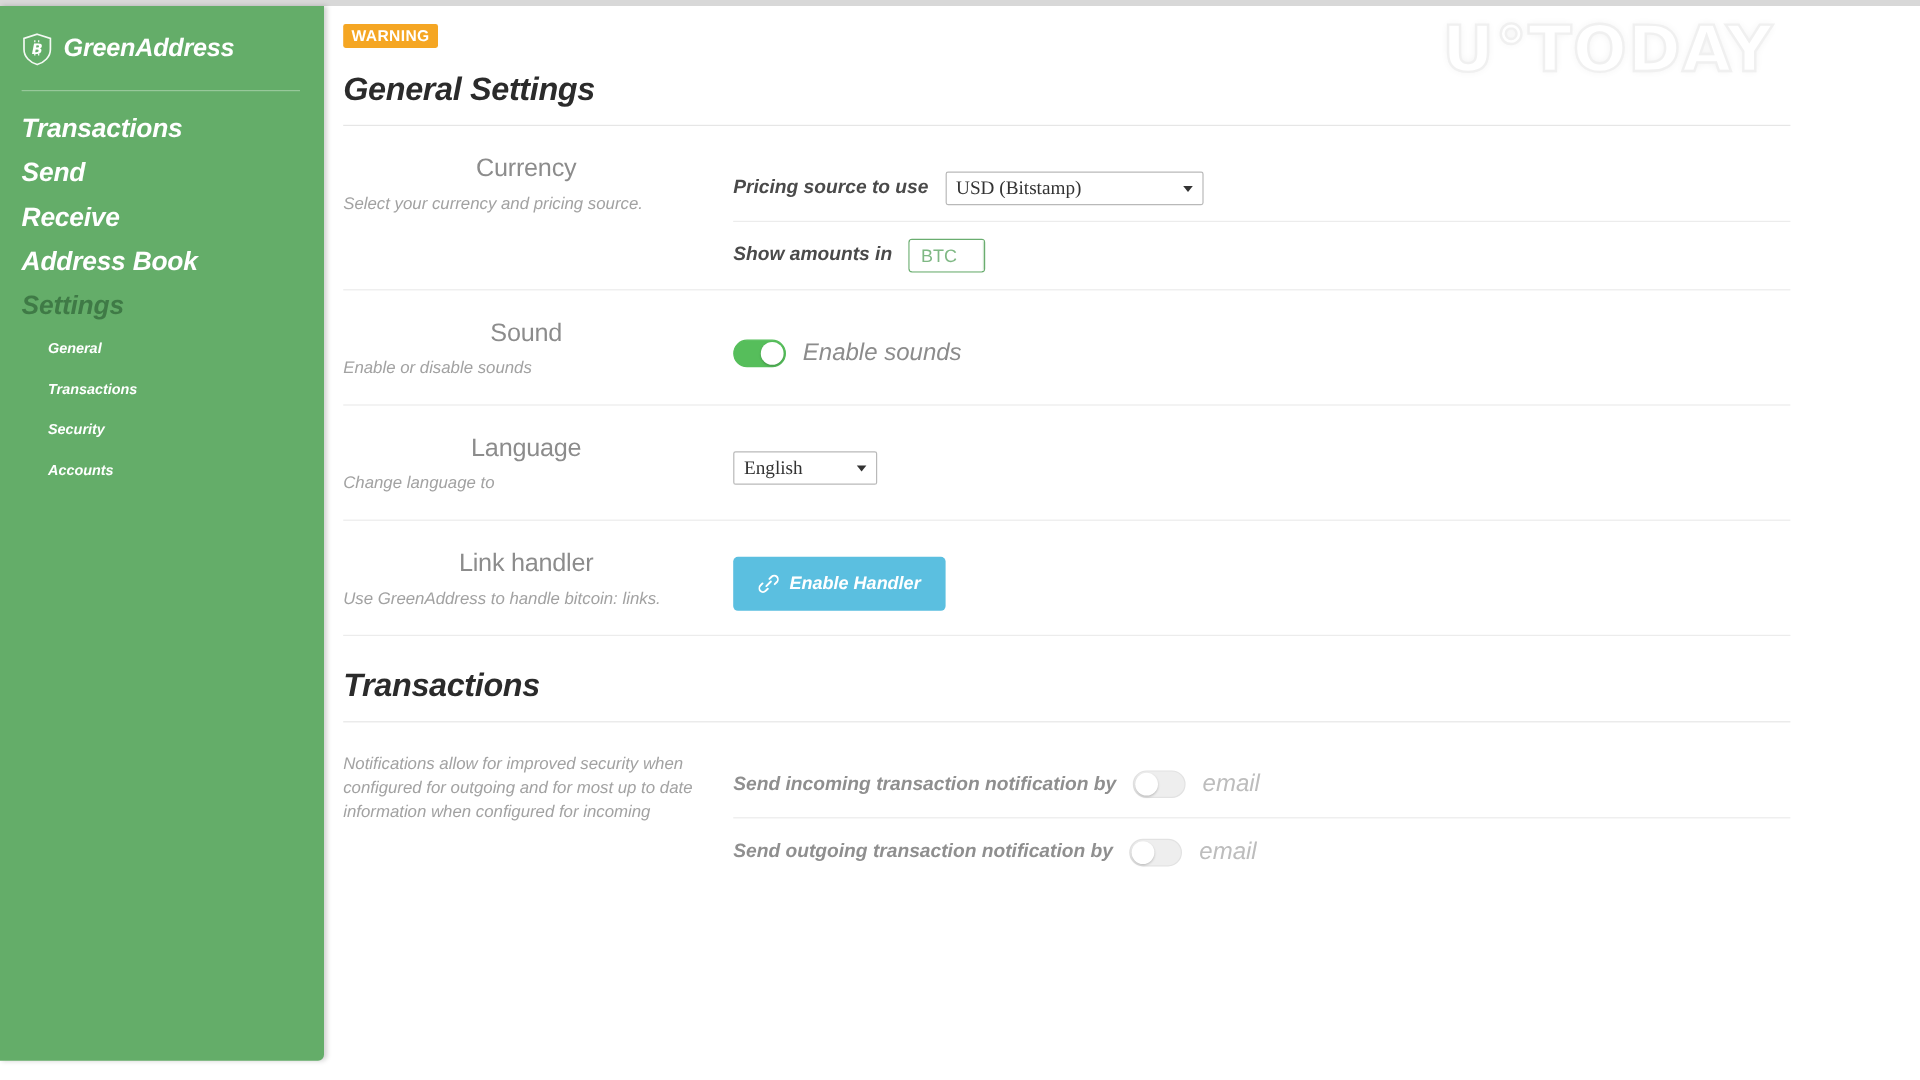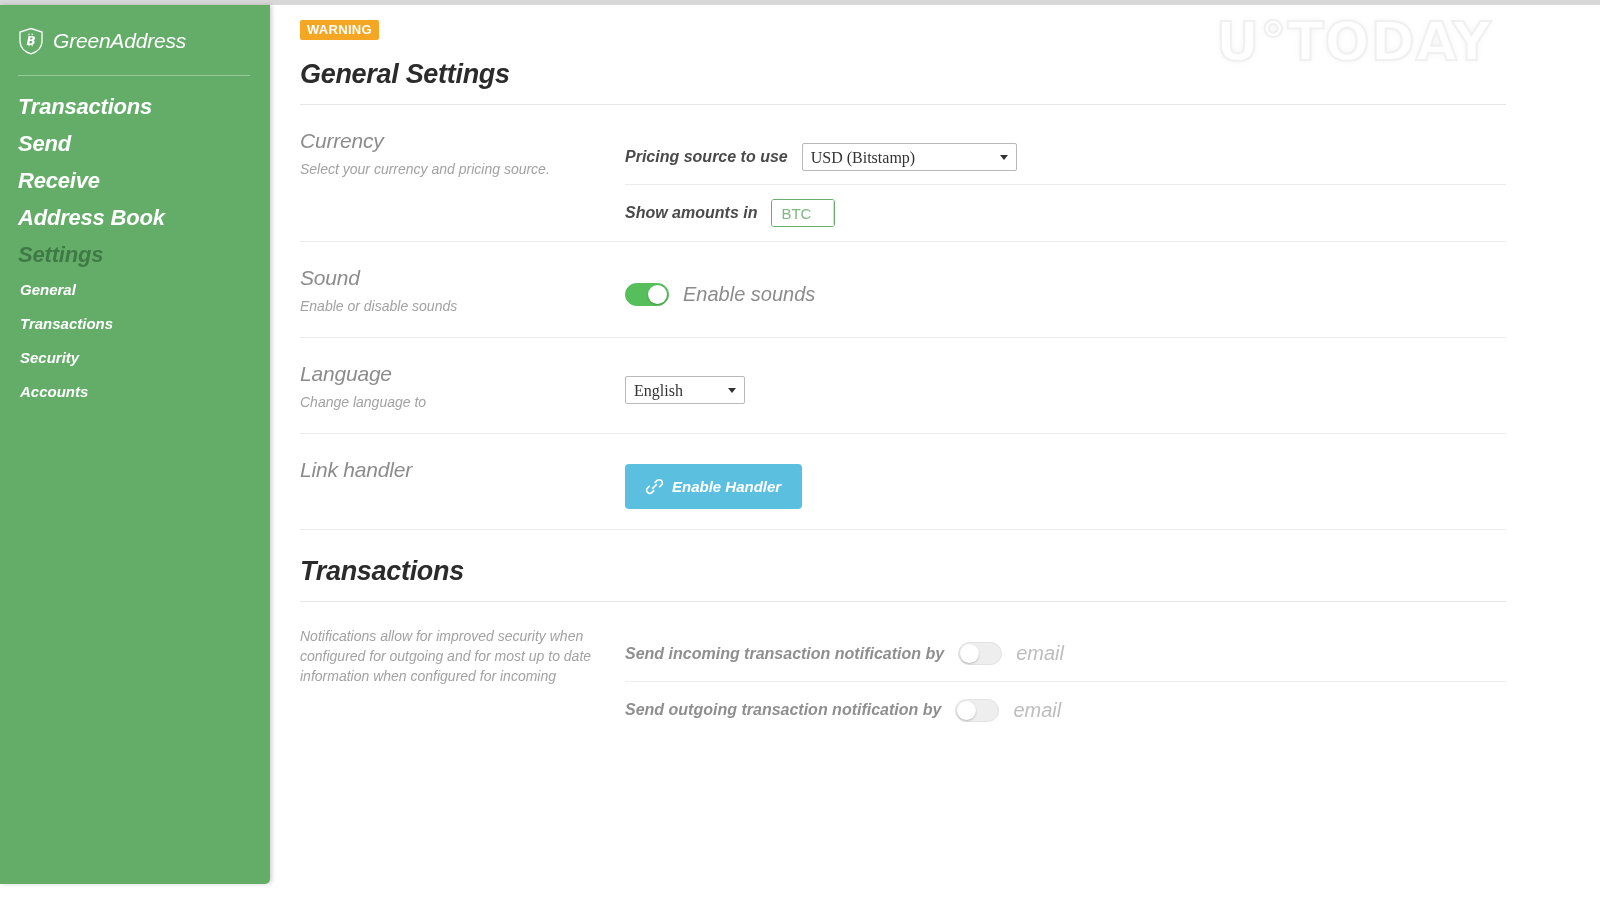--- a/index.html
+++ b/index.html
@@ -44,21 +44,21 @@
     display: flex;
     align-items: center;
     gap: 9px;
     padding: 0 0 0 18px;
     height: 44px;
   }
   .brand-icon { width: 26px; height: 28px; flex: 0 0 auto; }
   .brand-name {
     color: #ffffff;
     font-size: 21px;
-    font-weight: normal;
+    font-weight: bold;
     font-style: italic;
     letter-spacing: -0.2px;
     white-space: nowrap;
   }
 
   .brand-rule {
     margin: 12px 20px 0 18px;
     height: 1px;
     background: rgba(255,255,255,0.33);
   }
@@ -75,35 +75,35 @@
     padding: 3px 0 3px 18px;
     line-height: 31px;
     white-space: nowrap;
     cursor: pointer;
   }
   .nav-item.active { color: #3f7a46; }
 
   .subnav-item {
     display: block;
     color: #ffffff;
-    font-size: 15px;
-    font-style: italic;
-    font-weight: bold;
-    padding: 3px 0 3px 20px;
+    font-size: 12px;
+    font-style: italic;
+    font-weight: bold;
+    padding: 3px 0 3px 40px;
     line-height: 28px;
     white-space: nowrap;
     cursor: pointer;
   }
   .subnav-item.active { color: #ffffff; }
 
   
   .content {
     position: absolute;
     top: 5px;
-    left: 278px;
+    left: 264px;
     width: 1228px;
     height: 895px;
     background: #ffffff;
     padding: 12px 55px 0 22px;
     overflow: hidden;
   }
 
   
   .watermark {
     position: absolute;
@@ -177,24 +177,24 @@
   .setting.no-border { border-bottom: none; }
 
   .setting-label {
     width: 325px;
     flex: 0 0 325px;
     padding-right: 20px;
   }
   .setting-name {
     font-size: 21px;
     color: #8c8c8c;
-    font-style: italic;
     letter-spacing: -0.2px;
     margin-bottom: 6px;
     font-weight: normal;
+    text-align: center;
   }
   .setting-desc {
     font-size: 14px;
     color: #a2a2a2;
     font-style: italic;
     line-height: 20px;
   }
 
   .setting-controls { flex: 1; }
 
@@ -425,20 +425,21 @@
             <span class="val">English</span>
             <span class="caret"></span>
           </span>
         </div>
       </div>
     </div>
 
     <div class="setting">
       <div class="setting-label">
         <div class="setting-name">Link handler</div>
+        <div class="setting-desc">Use GreenAddress to handle bitcoin: links.</div>
       </div>
       <div class="setting-controls">
         <div class="control-row">
           <button class="btn-primary">
             <span class="link-icon">
               <svg viewBox="0 0 17 17" width="17" height="17">
                 <path d="M6.6 10.4 L10.4 6.6" stroke="#ffffff" stroke-width="1.6" stroke-linecap="round" fill="none"></path>
                 <path d="M9.2 4.4 L11 2.6 A3.1 3.1 0 0 1 15.4 7 L13.6 8.8" stroke="#ffffff" stroke-width="1.6" fill="none" stroke-linecap="round"></path>
                 <path d="M7.8 12.6 L6 14.4 A3.1 3.1 0 0 1 1.6 10 L3.4 8.2" stroke="#ffffff" stroke-width="1.6" fill="none" stroke-linecap="round"></path>
               </svg>

